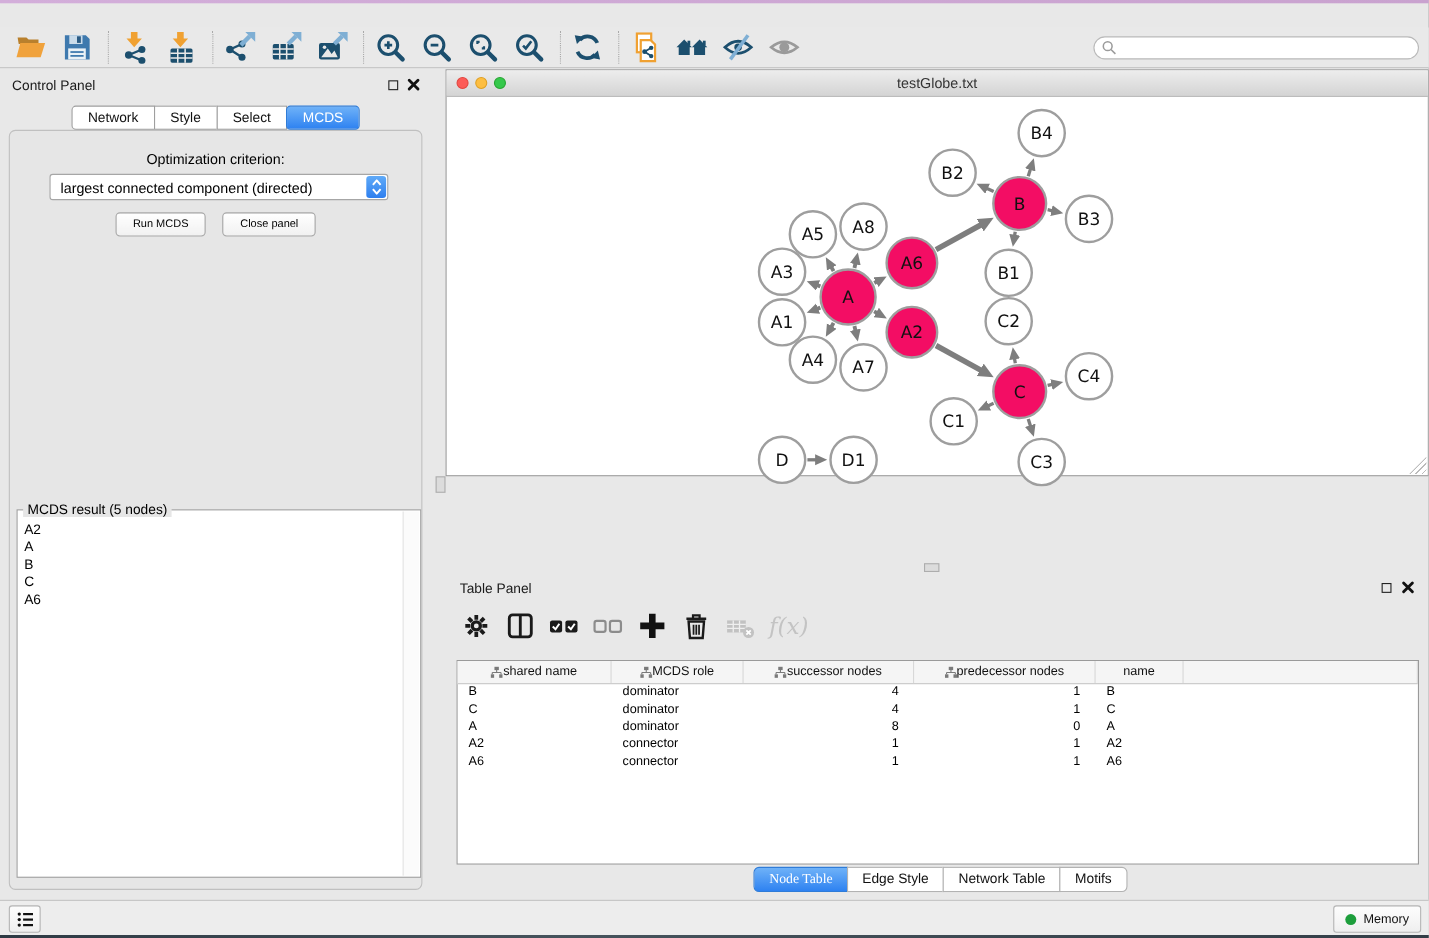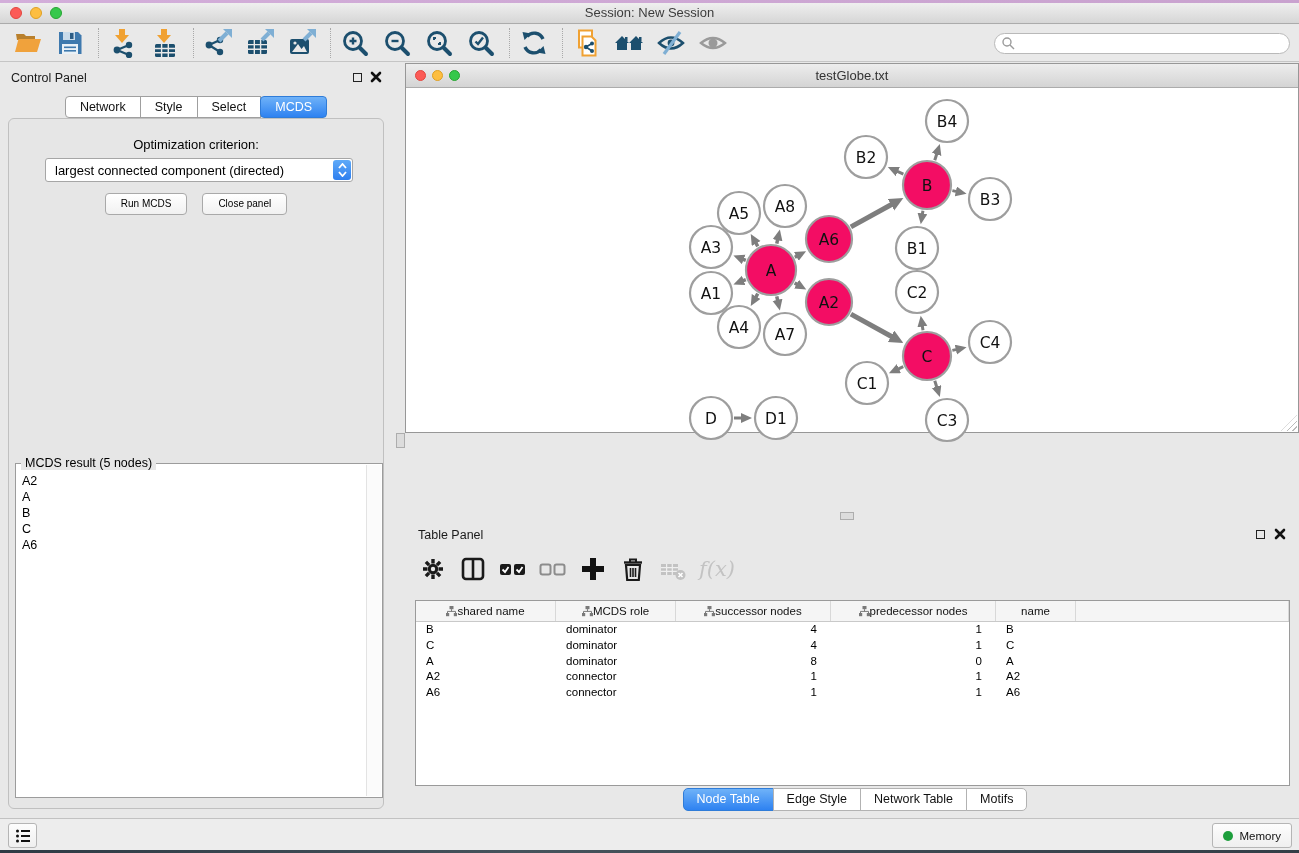--- a/index.html
+++ b/index.html
@@ -94,21 +94,21 @@
   .nt-h { display:flex; align-items:center; justify-content:center; gap:0;
           font-size:11.5px; color:#111; border-right:1px solid #D8D8D8; overflow:hidden; }
   .nt-row { display:grid; grid-template-columns:140px 120px 155px 165px 80px 1fr;
             height:15.8px; }
   .nt-c { font-size:11.5px; color:#000; line-height:15.8px; padding-left:10px;
           white-space:nowrap; overflow:hidden; }
   .nt-c.num { text-align:right; padding-right:14px; padding-left:0; }
   .bottom-tabs { position:absolute; top:268px; left:0; right:0; display:flex; justify-content:center; }
   .bt-tab { height:23px; line-height:21px; padding:0 13px; font-size:12.5px; color:#111;
             background:#FFF; border:1px solid #B2B2B2; margin-left:-1px; }
-  .bt-tab:first-child { border-radius:5px 0 0 5px; margin-left:6px; }
+  .bt-tab:first-child { border-radius:5px 0 0 5px; margin-left:6px;font-family:Liberation Serif, serif; }
   .bt-tab:last-child { border-radius:0 5px 5px 0; }
   .bt-tab.active { background:linear-gradient(#6FB2F8,#2E82F1); color:#FFF; border-color:#2F7CD8; }
   
   .statusbar { position:absolute; left:0; top:818px; width:100%; height:32px;
                background:#EDEDED; border-top:1px solid #C2C2C2; }
   .sb-btn { position:absolute; top:4px; height:25px; background:linear-gradient(#FDFDFD,#EFEFEF);
             border:1px solid #B5B5B5; border-radius:3px; display:flex; align-items:center;
             justify-content:center; }
   .sb-list { left:8px; width:29px; }
   .sb-mem { right:7px; padding:0 10px; gap:6px; }
@@ -117,28 +117,20 @@
   .bottom-strip { position:absolute; left:0; top:850px; width:100%; height:3px;
                   background:linear-gradient(90deg,#2E3A44,#46535C 40%,#333E47); }
   svg text { font-family:"DejaVu Sans","Liberation Sans",sans-serif; }
 </style>
 </head>
 <body>
 
 <div class="screen">
   <div class="top-strip"></div>
 
-  <div class="titlebar">
-    <div class="lights">
-      <div class="light red"></div>
-      <div class="light yellow"></div>
-      <div class="light green"></div>
-    </div>
-    <div class="wintitle">Session: New Session</div>
-  </div>
 
   <div class="toolbar">
     <div class="tb-btn">
       <svg width="30" height="30" viewBox="0 0 30 30">
         <path d="M3 6 h8 l2 2 h9 v4 H4 z" fill="#B9802D"></path>
         <path d="M2 24 L5.5 11 h22.5 l-4 13 z" fill="#F0A23C"></path>
       </svg>
     </div>
     <div class="tb-btn">
       <svg width="30" height="30" viewBox="0 0 30 30">

